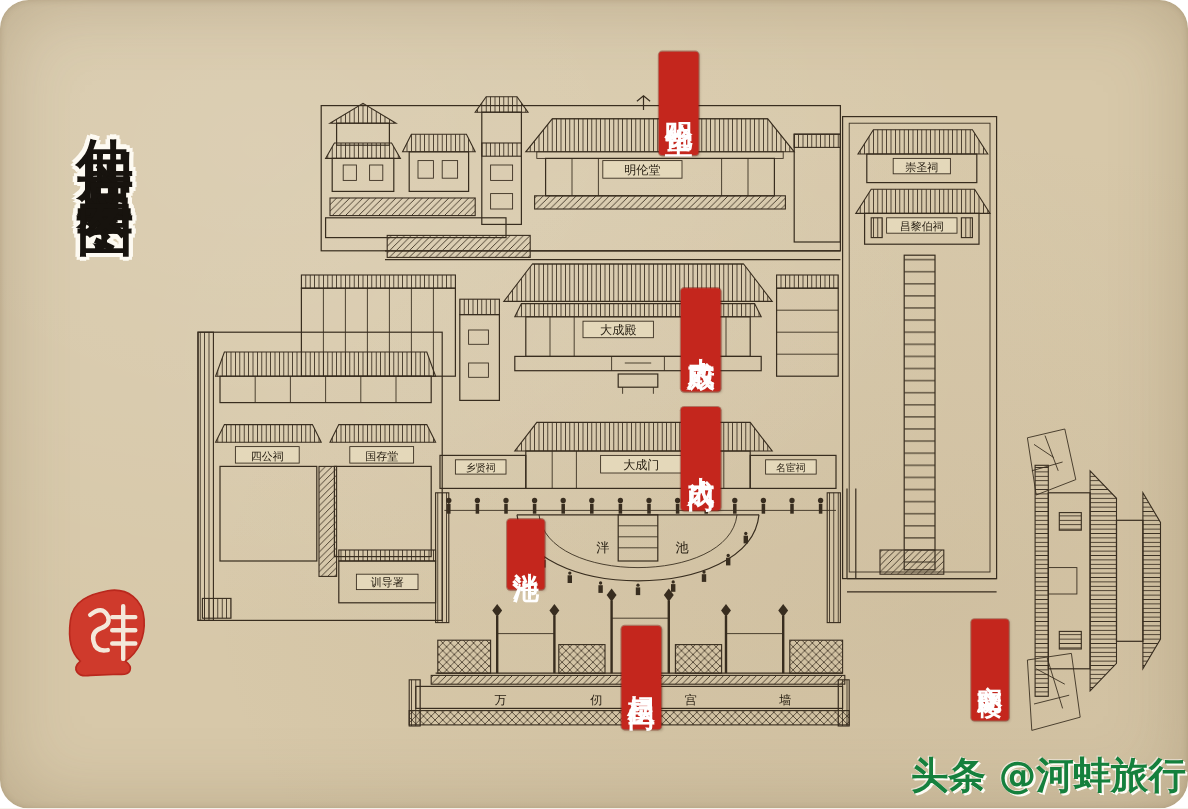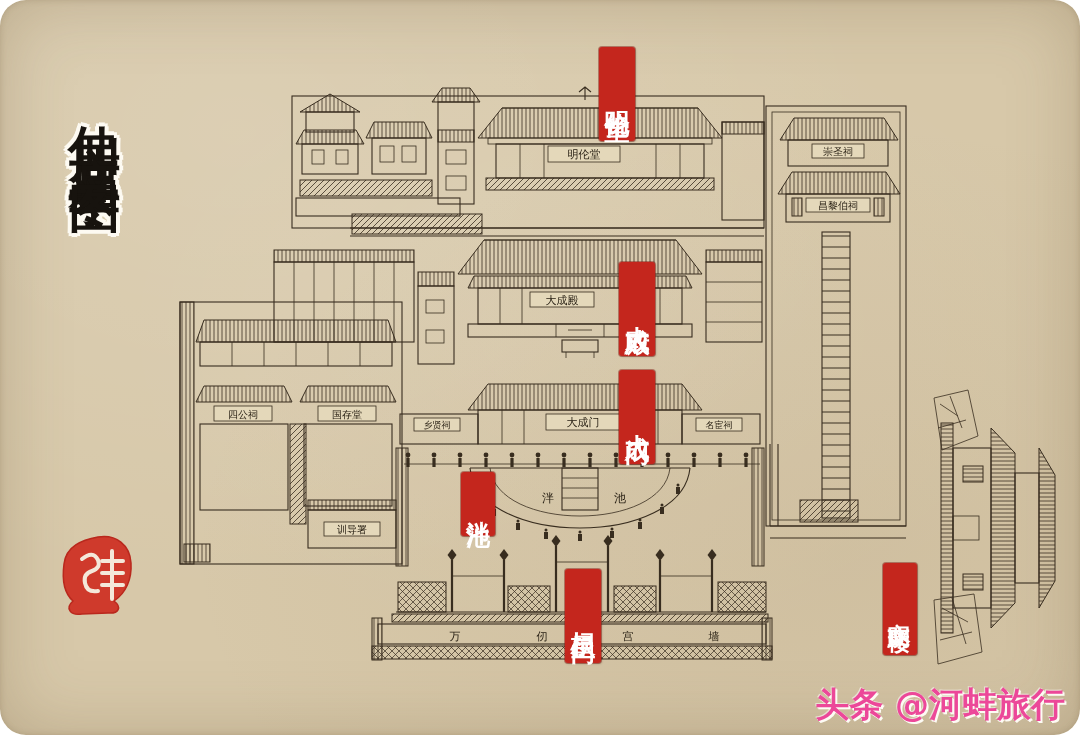--- a/index.html
+++ b/index.html
@@ -33,22 +33,22 @@
   .b-wenming{left:883px;top:563px;width:34px;height:92px;font-size:23px;}
   
   .map-svg{position:absolute;left:170px;top:75px;width:890px;height:600px;}
   .ln{stroke:#382d1f;fill:none;stroke-width:1.1;}
   .lt{stroke:#382d1f;fill:none;stroke-width:0.8;}
   .ht{stroke:#382d1f;stroke-width:1;}
   .col{stroke:#382d1f;fill:none;stroke-width:2.2;}
   .pl{fill:#e4d8ba;stroke:#382d1f;stroke-width:0.8;}
   .plq{font-family:"DejaVu Serif",serif;fill:#241c10;text-anchor:middle;}
   
-  .watermark{position:absolute;right:15px;bottom:7px;
-    font-family:"DejaVu Sans",sans-serif;font-weight:bold;font-size:34px;color:#ec4899;
+  .watermark{position:absolute;right:2px;bottom:7px;
+    font-family:"DejaVu Sans",sans-serif;font-weight:bold;font-size:34px;color:#15803d;
     text-shadow:2px 2px 0 #fdfbf4, 1px 1px 0 #fdfbf4, -1px -1px 0 rgba(255,255,255,0.55);}
 </style>
 </head>
 <body>
 
 <div class="canvas">
   <div class="paper"></div>
 
   <div class="title-vertical">仙居文庙县学图</div>
 

